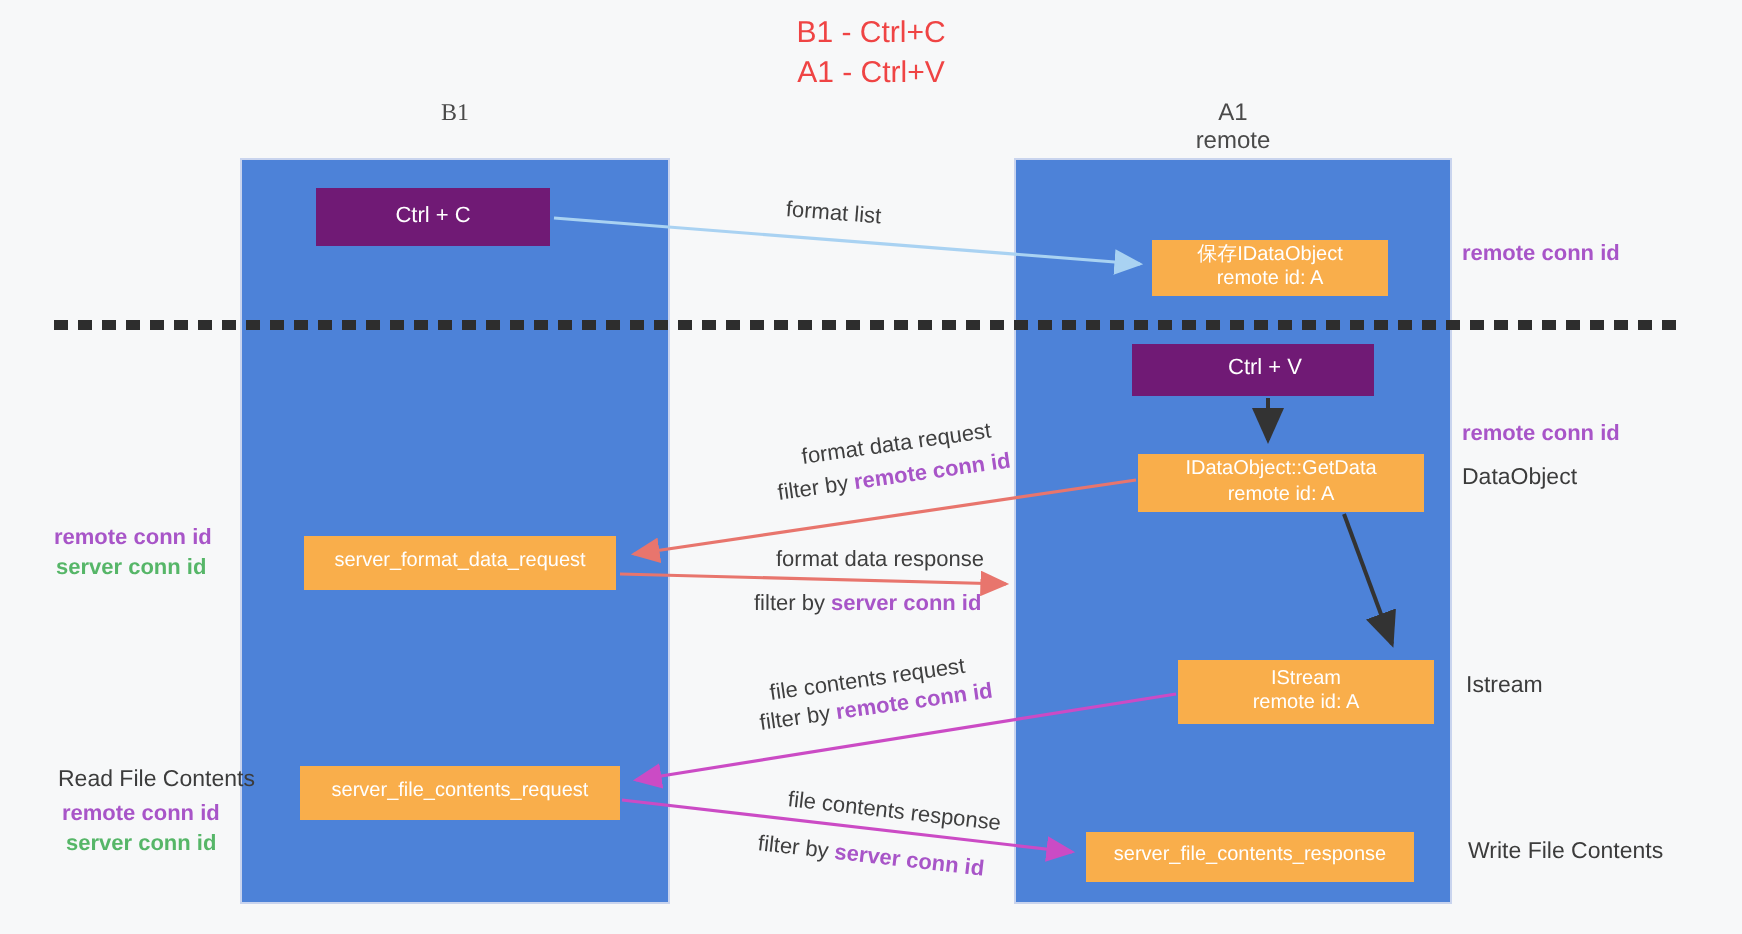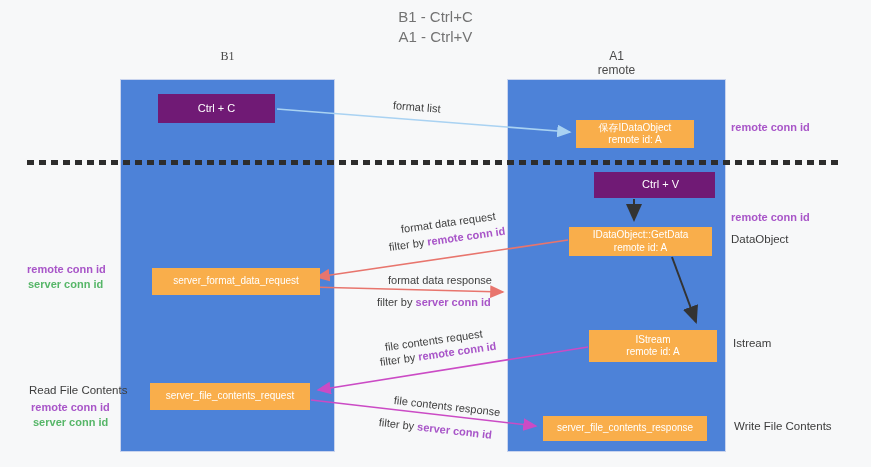--- a/index.html
+++ b/index.html
@@ -4,21 +4,21 @@
 <style>
   * { margin:0; padding:0; box-sizing:border-box; }
   html,body { background:#eef0f2; }
   body { font-family:"Liberation Sans","DejaVu Sans",sans-serif; }
   .canvas {
     position:relative; width:871px; height:467px;
     background:#f7f8f9; overflow:hidden;
   }
   .title {
     position:absolute; left:0; top:7; width:871px; text-align:center;
-    font-size:15px; color:#737373; line-height:20px; top:7px;
+    font-size:15px; color:#ef4444; line-height:20px; top:7px;
   }
   .col-header {
     position:absolute; text-align:center; font-size:12px; color:#4a4a4a; line-height:14px;
   }
   .col-header.left { left:120px; top:49px; width:215px;font-family:Liberation Serif, serif; }
   .col-header.right { left:507px; top:49px; width:219px; }
   .column {
     position:absolute; top:79px; height:373px;
     background:#4d82d8; border:1px solid #c9d4ee;
   }
@@ -99,30 +99,30 @@
 
   <div class="box green" style="left:158px; top:94px; width:117px; height:29px;">
     <div>Ctrl + C</div>
   </div>
 
   <div class="box orange fs10" style="left:576px; top:120px; width:118px; height:28px;text-align:right;">
     <div>保存IDataObject</div>
     <div>remote id: A</div>
   </div>
 
-  <div class="box green" style="left:594px; top:172px; width:121px; height:26px;padding-left:12px;">
+  <div class="box green" style="left:566px; top:172px; width:121px; height:26px;padding-left:12px;">
     <div>Ctrl + V</div>
   </div>
 
   <div class="box orange fs10" style="left:569px; top:227px; width:143px; height:29px;">
     <div>IDataObject::GetData</div>
     <div>remote id: A</div>
   </div>
 
-  <div class="box orange fs10" style="left:152px; top:268px; width:168px; height:27px;">
+  <div class="box orange fs10" style="left:152px; top:268px; width:156px; height:27px;">
     <div>server_format_data_request</div>
   </div>
 
 
   <div class="box orange fs10" style="left:589px; top:330px; width:128px; height:32px;">
     <div>IStream</div>
     <div>remote id: A</div>
   </div>
 
   <div class="box orange fs10" style="left:150px; top:383px; width:160px; height:27px;">

